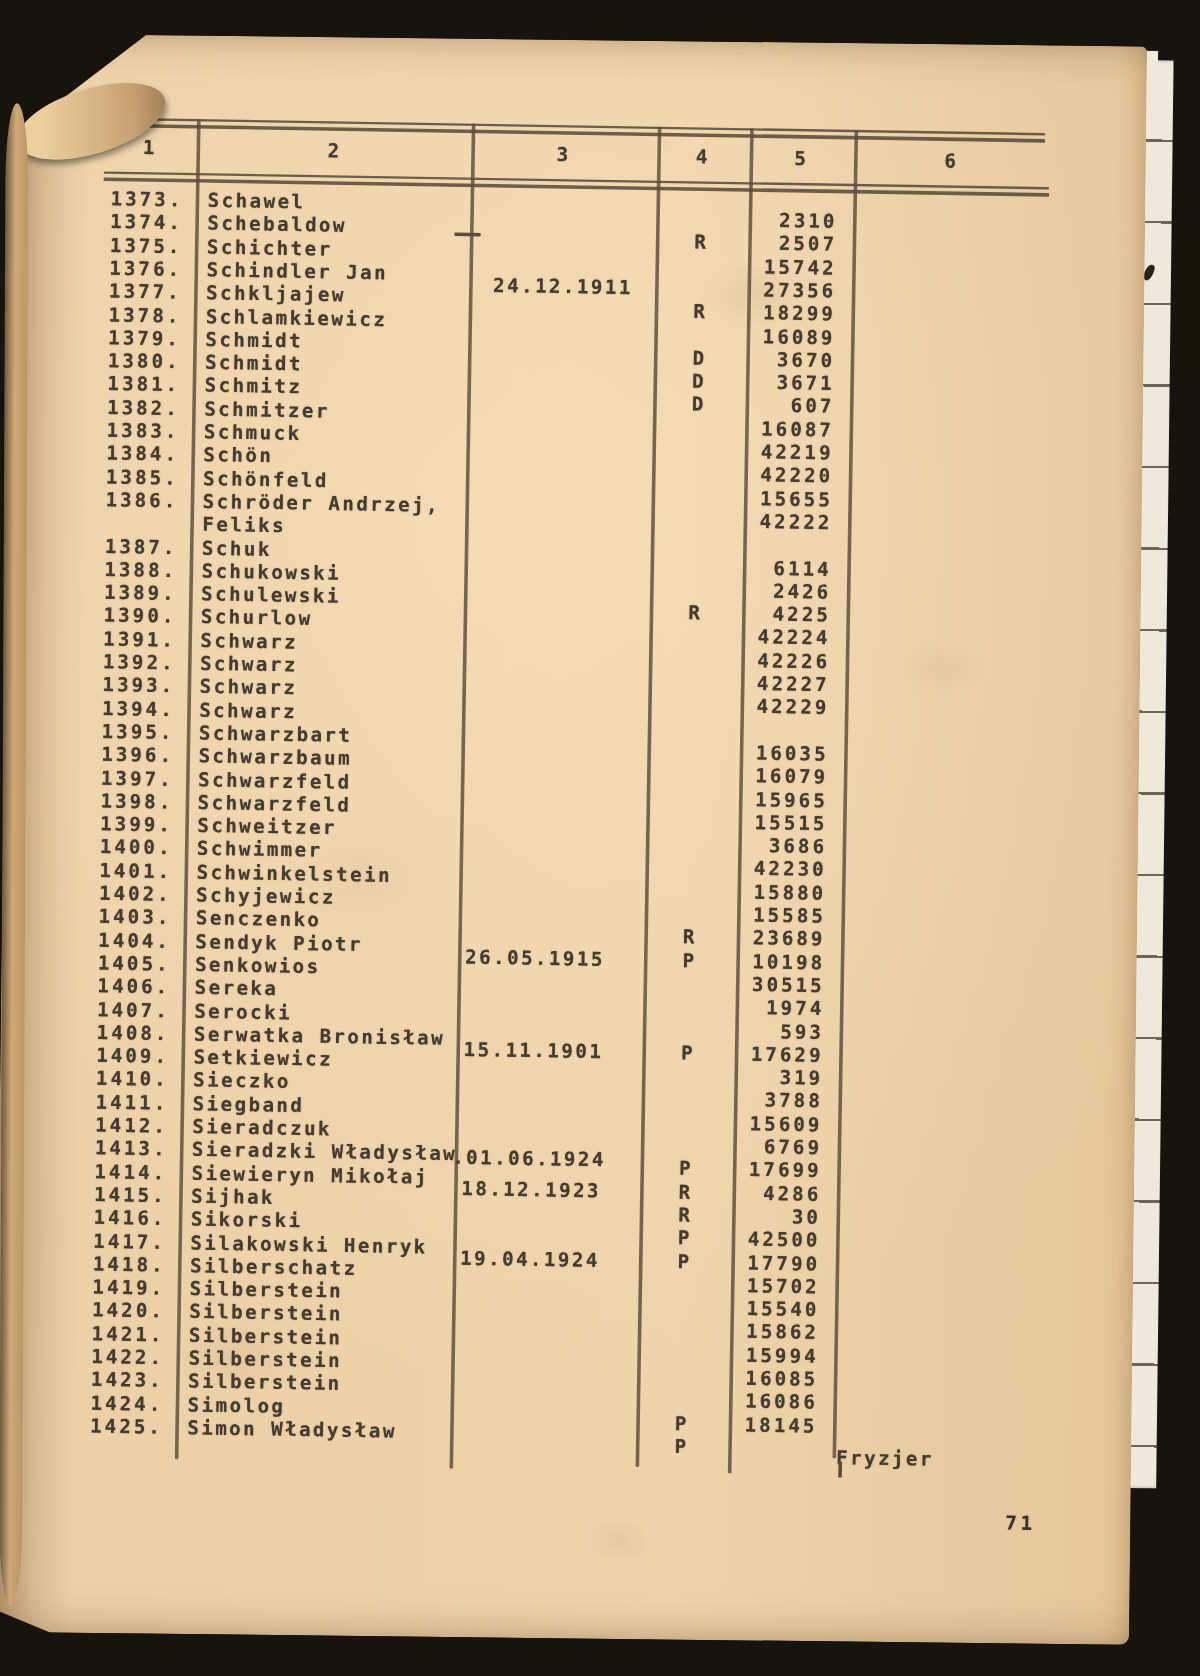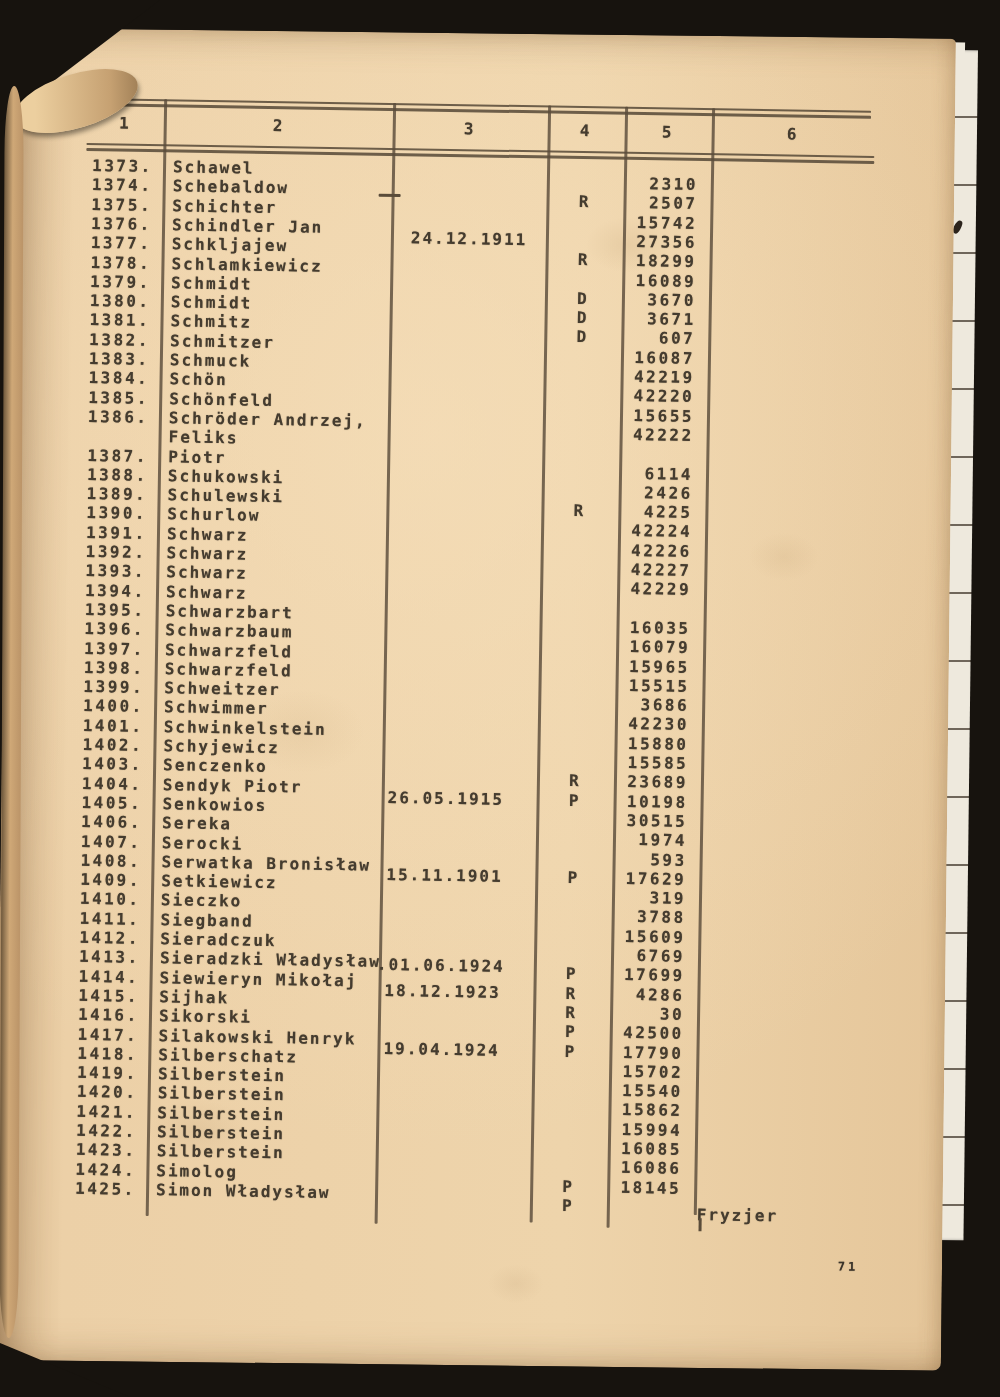--- a/index.html
+++ b/index.html
@@ -70,21 +70,21 @@
   .row{position:absolute;left:0;width:900px;height:20px;overflow:visible;}
   .c-no{left:84px;top:0;letter-spacing:2.5px;}
   .c-name{left:165px;top:0;}
   .c-date{top:9px;}
   .c-letter{left:558px;width:38px;top:9px;text-align:center;}
   .c-num{left:606px;width:84px;top:9px;text-align:right;letter-spacing:2.5px;}
   .c-remark{left:706px;top:16px;}
   .dash{position:absolute;left:371px;top:14px;width:22px;height:3px;background:var(--rule);border-radius:1px;}
   .tick{position:absolute;left:708px;top:29px;width:2.5px;height:13px;background:var(--rule);}
 
-  .pagenum{position:absolute;left:848px;top:1218px;font-weight:700;font-size:12px;letter-spacing:3px;color:#3a332a;text-shadow:0 0 1px rgba(50,42,32,.5);}
+  .pagenum{position:absolute;left:848px;top:1218px;font-weight:700;font-size:16px;letter-spacing:3px;color:#3a332a;text-shadow:0 0 1px rgba(50,42,32,.5);}
 
   
   .spine{
     position:absolute;left:2px;top:86px;width:19px;height:1252px;
     background:linear-gradient(90deg,#6e583c 0%,#cfa877 45%,#bb9468 100%);
     border-radius:10px/70px;transform:rotate(0.25deg);
   }
   
   .curl{
     position:absolute;left:12px;top:74px;width:128px;height:54px;
@@ -209,21 +209,21 @@
         <div class="row" style="top: 377.9px;">
           <span class="cell c-no">1386.</span>
           <span class="cell c-name">Schröder Andrzej,</span>
           <span class="cell c-num">42222</span>
         </div>
         <div class="row" style="top: 397.2px;">
           <span class="cell c-name">Feliks</span>
         </div>
         <div class="row" style="top: 416.5px;">
           <span class="cell c-no">1387.</span>
-          <span class="cell c-name">Piotr</span>
+          <span class="cell c-name">Schuk</span>
           <span class="cell c-num">6114</span>
         </div>
         <div class="row" style="top: 435.8px;">
           <span class="cell c-no">1388.</span>
           <span class="cell c-name">Schukowski</span>
           <span class="cell c-num">2426</span>
         </div>
         <div class="row" style="top: 455.1px;">
           <span class="cell c-no">1389.</span>
           <span class="cell c-name">Schulewski</span>

